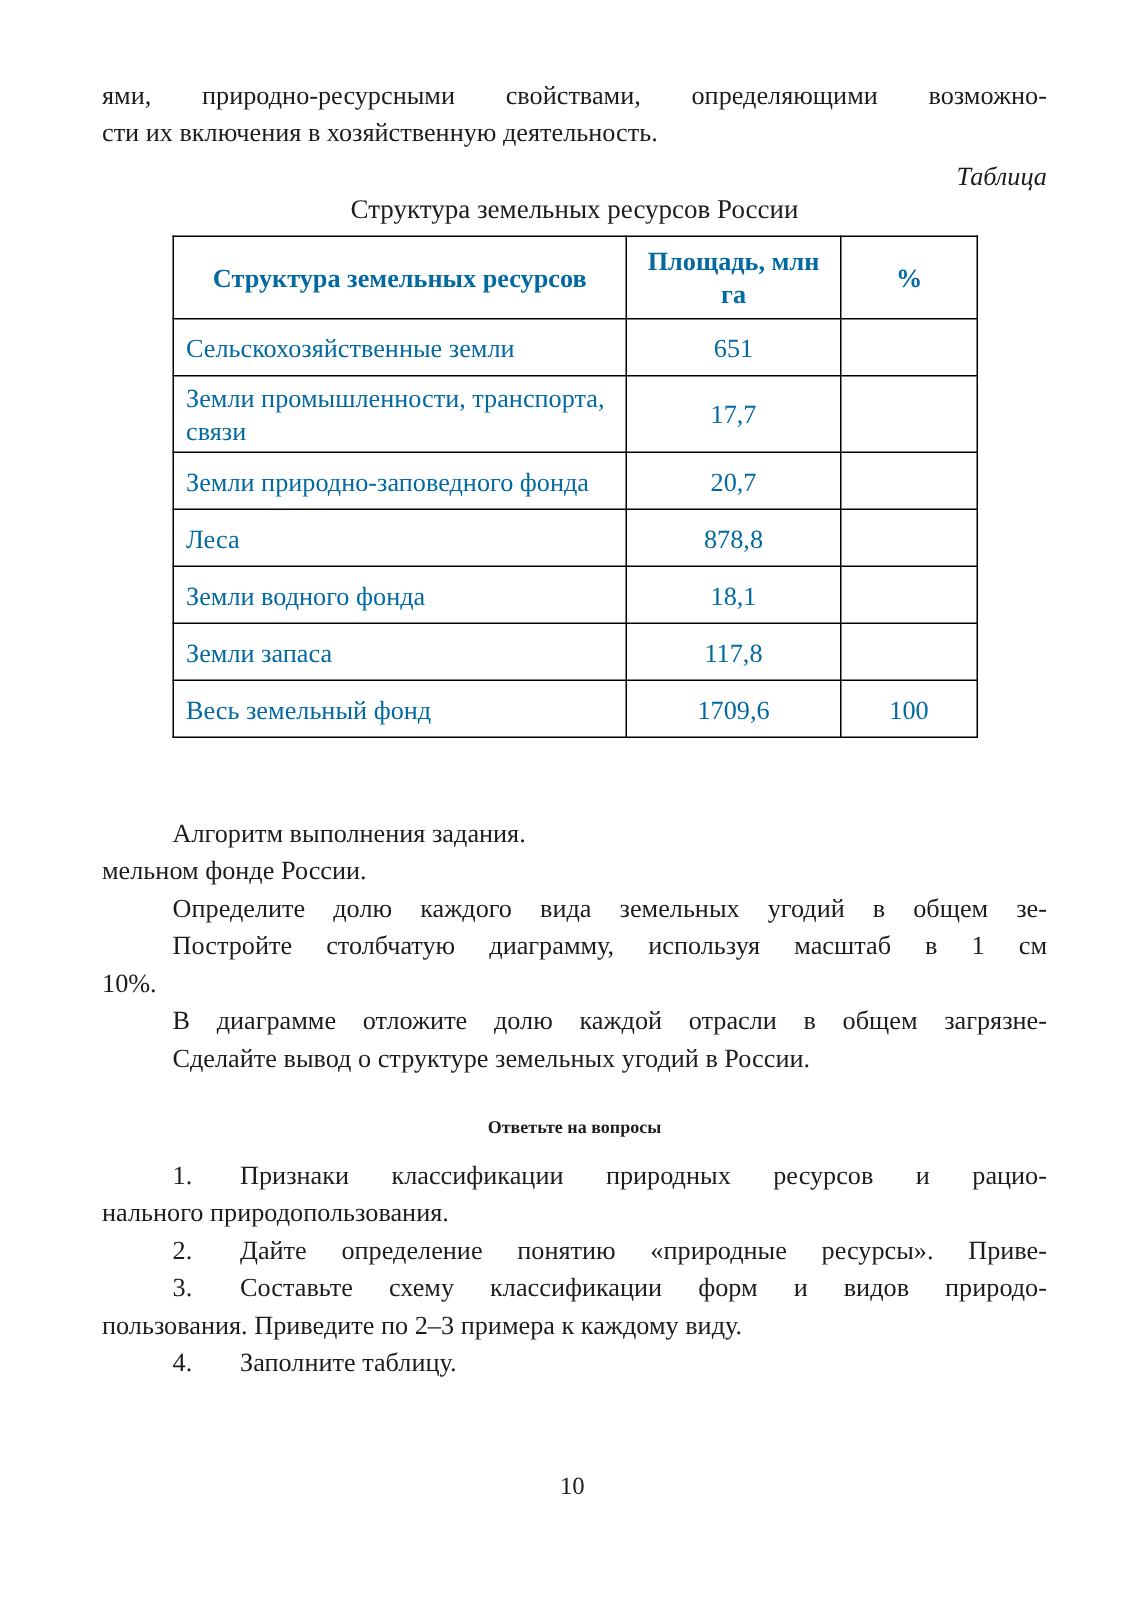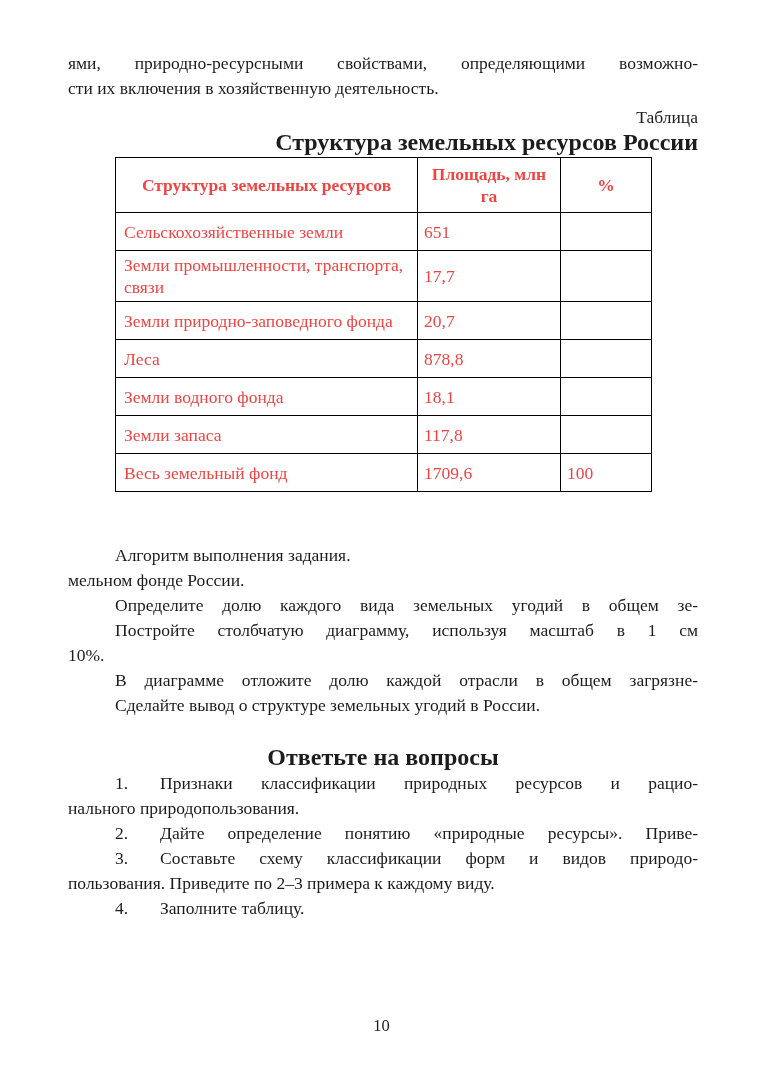--- a/index.html
+++ b/index.html
@@ -17,54 +17,54 @@
   .block {
     position: absolute;
     left: 68px;
     width: 630px;
   }
   .line { line-height: 25px; white-space: normal; }
   .justify { text-align: justify; text-align-last: justify; }
   .indent { padding-left: 47px; }
 
   .intro-block    { top: 51px; }
-  .table-label    { top: 107px; text-align: right; }
-  .table-title    { top: 129px; text-align: right; font-weight: bold; font-size: 24px; }
+  .table-label    { top: 107px; text-align: right; font-style: italic; }
+  .table-title    { top: 129px; text-align: center; font-weight: normal; font-size: 18px; }
   .algorithm-block{ top: 543px; }
-  .questions-heading { top: 744px; text-align: center; font-weight: bold; font-size: 24px; }
+  .questions-heading { top: 744px; text-align: center; font-weight: bold; font-size: 12px; }
   .questions-block{ top: 771px; }
 
   table.tbl {
     position: absolute;
     left: 115px; top: 157px;
     width: 536px;
     border-collapse: collapse;
     table-layout: fixed;
     font-size: 17.5px;
-    color: #ef4444;
+    color: #0369a1;
   }
   .tbl th, .tbl td { border: 1px solid #000; }
   .tbl th {
     font-weight: bold; text-align: center; vertical-align: middle;
     height: 50px; line-height: 22px; padding: 2px 4px;
   }
   .tbl td {
     height: 31px; line-height: 22px; padding: 3px 6px;
     vertical-align: middle;
   }
   .tbl td.c-name { text-align: left; padding-left: 8px; }
-  .tbl td.c-area, .tbl td.c-percent { text-align: left; }
+  .tbl td.c-area, .tbl td.c-percent { text-align: center; }
 
   .q-first { display: flex; padding-left: 47px; }
   .q-num   { width: 45px; flex: none; }
   .q-text  { flex: 1; }
   .q-text.justify { text-align: justify; text-align-last: justify; }
 
   .page-number {
-    position: absolute; left: 0; right: 0; top: 1016px;
+    position: absolute; left: 0; right: 0; top: 981px;
     text-align: center; font-size: 16.5px;
   }
 </style>
 </head>
 <body>
 
 <div class="page">
 
   <div class="block intro-block">
       <div class="line justify">ями, природно-ресурсными свойствами, определяющими возможно-</div>

